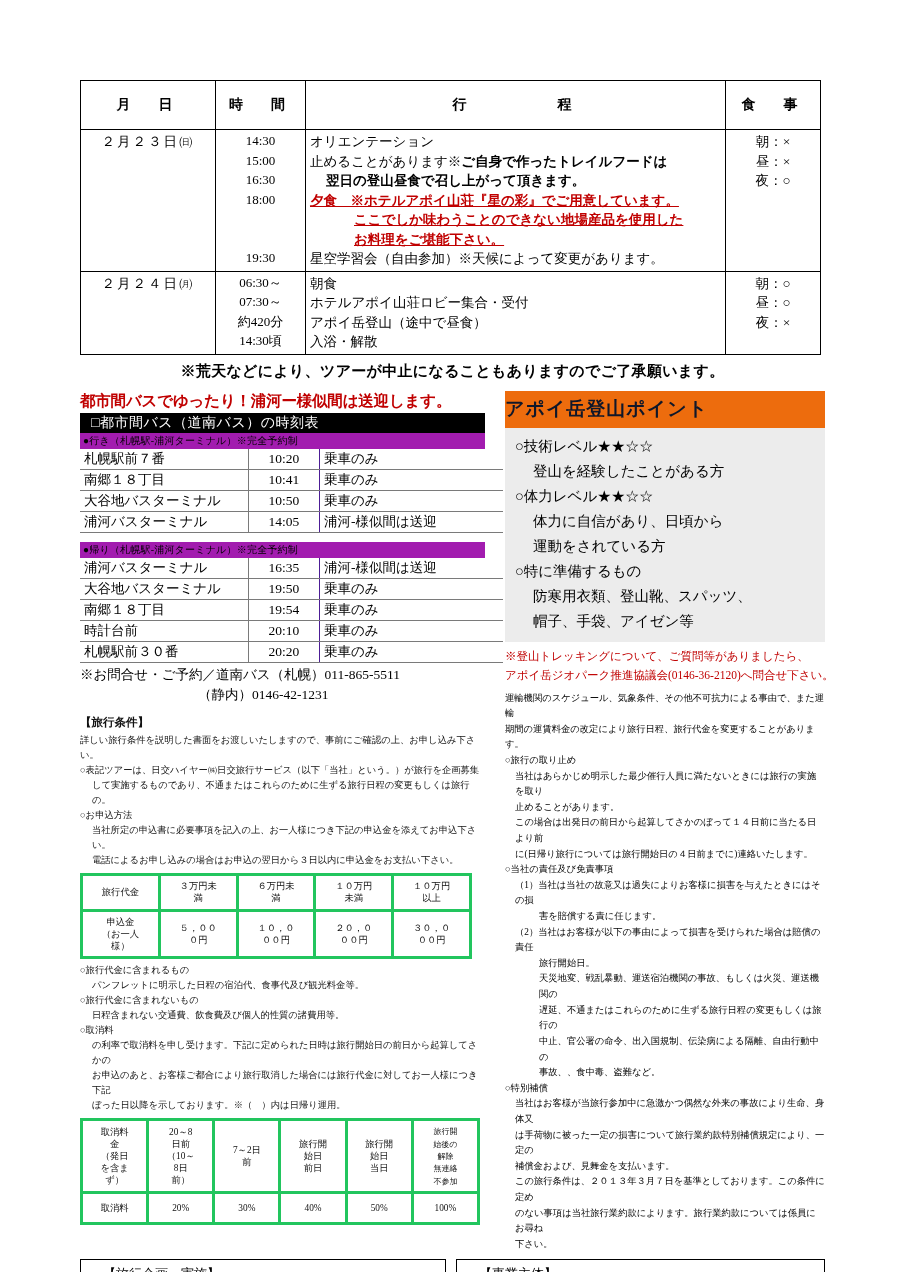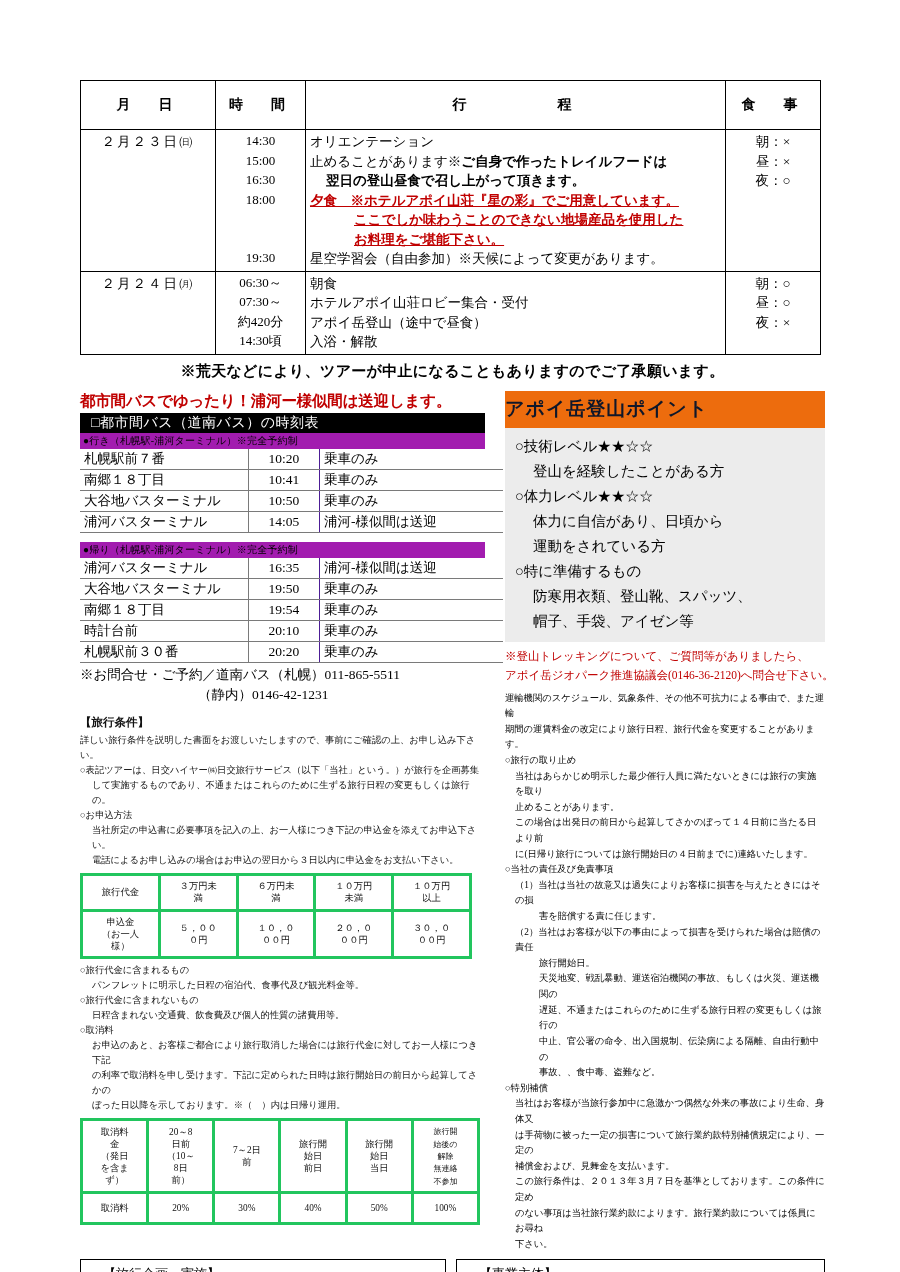--- a/index.html
+++ b/index.html
@@ -396,22 +396,22 @@
               <td>３０，０００円</td>
             </tr>
           </tbody>
         </table>
 
         <div>○旅行代金に含まれるもの</div>
         <div class="i1">パンフレットに明示した日程の宿泊代、食事代及び観光料金等。</div>
         <div>○旅行代金に含まれないもの</div>
         <div class="i1">日程含まれない交通費、飲食費及び個人的性質の諸費用等。</div>
         <div>○取消料</div>
+        <div class="i1">の利率で取消料を申し受けます。下記に定められた日時は旅行開始日の前日から起算してさかの</div>
         <div class="i1">お申込のあと、お客様ご都合により旅行取消した場合には旅行代金に対してお一人様につき下記</div>
-        <div class="i1">の利率で取消料を申し受けます。下記に定められた日時は旅行開始日の前日から起算してさかの</div>
         <div class="i1">ぼった日以降を示しております。※（　）内は日帰り運用。</div>
 
         <table class="mini can">
           <tbody>
             <tr>
               <td class="hd"><span style="white-space:pre-line">取消料金
 （発日を含まず）</span></td>
               <td class="hd"><span style="white-space:pre-line">20～8日前
 （10～8日前）</span></td>
               <td class="hd"><span style="white-space:pre-line">7～2日前</span></td>

